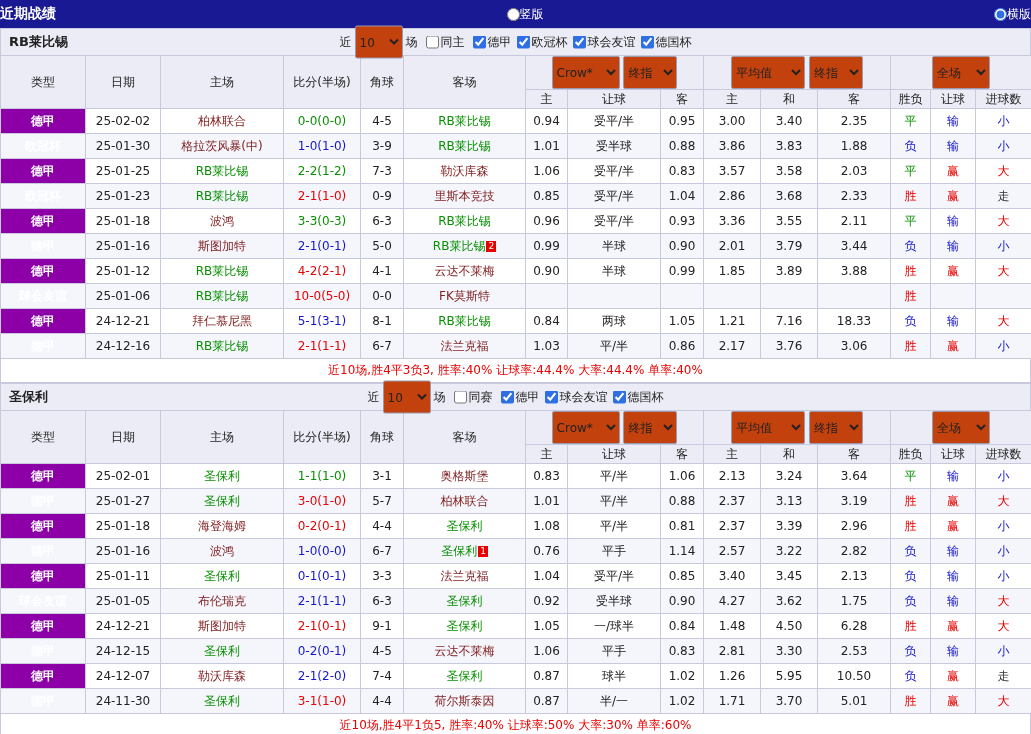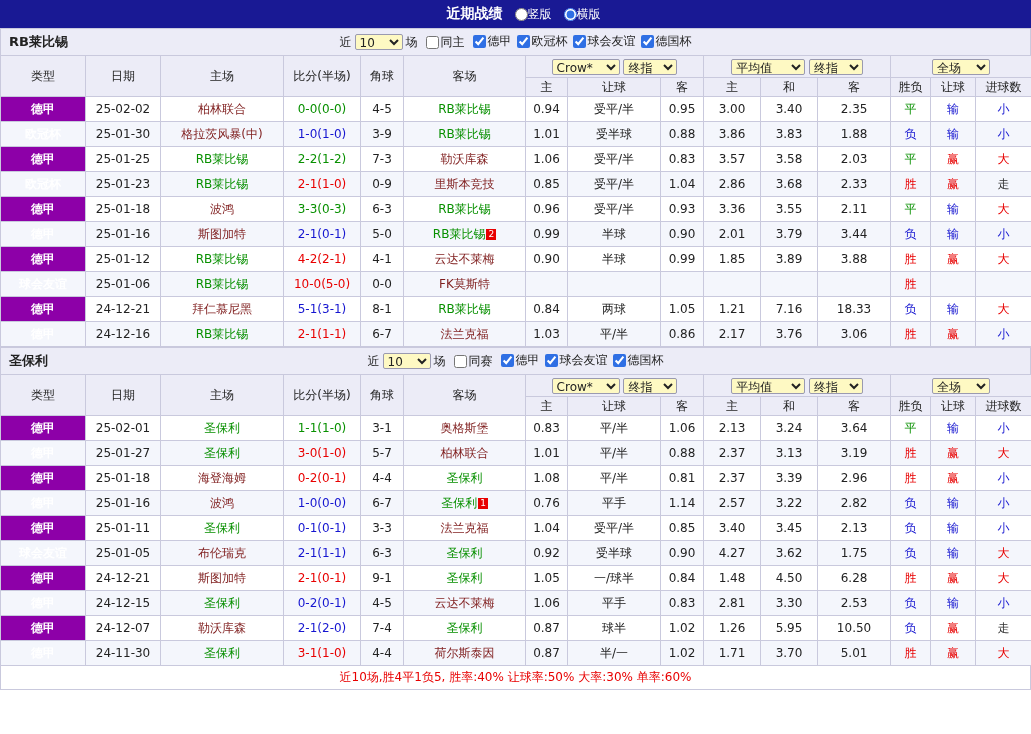--- a/index.html
+++ b/index.html
@@ -14,43 +14,43 @@
     --accent: #2f6fe4;
   }
   *{box-sizing:border-box;}
   body{
     margin:0; width:1031px; background:#fff; color:#222;
     font-family:"DejaVu Sans","Liberation Sans",sans-serif; font-size:12px;
   }
   
   .topbar{
     width:1031px; height:28px; background:var(--topbar);
-    display:flex; align-items:center; justify-content:center; gap:12px; color:#fff;padding-left:16px;
+    display:flex; align-items:center; justify-content:space-between; gap:12px; color:#fff;
   }
   .topbar .title{font-weight:bold; font-size:14px;}
   .topbar label{display:inline-flex; align-items:center; gap:0; font-size:12px;}
   input[type=radio]{accent-color:var(--accent); width:13px; height:13px; margin:0;}
   input[type=checkbox]{accent-color:var(--accent); width:13px; height:13px; margin:0 1px 0 5px;}
 
   
   .section-head{
     position:relative; height:27px; background:var(--head-bg);
     border:1px solid var(--grid); border-bottom:0;
     display:flex; align-items:center;
   }
   .section-head .team{margin-left:8px; font-weight:bold; font-size:13px;}
   .filters{
     position:absolute; left:50%; top:50%; transform:translate(-50%,-50%);
     display:flex; align-items:center; gap:3px; white-space:nowrap;
   }
   .filters label{display:inline-flex; align-items:center; gap:1px;}
 
   select{
-    font-family:inherit; font-size:12px; height:16px;
-    border:1px solid #9a9ab0; background:#fef9c3; color:#222; border-radius:2px;
+    font-family:inherit; font-size:12px; height:33px;
+    border:1px solid #9a9ab0; background:#c2410c; color:#222; border-radius:2px;
   }
   .sel-count{width:48px;} .sel-crow{width:68px;} .sel-final{width:54px;}
   .sel-avg{width:74px;} .sel-full{width:58px;font-family:Liberation Serif, serif;}
 
   table{border-collapse:collapse; table-layout:fixed; width:1031px;}
   th,td{
     border:1px solid var(--grid); text-align:center; padding:0;
     overflow:hidden; white-space:nowrap;
   }
   thead th{background:var(--head-bg); font-weight:normal;}
@@ -333,20 +333,21 @@
           <td>0.86</td>
           <td>2.17</td>
           <td>3.76</td>
           <td>3.06</td>
           <td class="c-red">胜</td>
           <td class="c-red">赢</td>
           <td class="c-blue">小</td>
         </tr>
       </tbody>
   </table>
+  <div class="summary">近10场,胜4平3负3, 胜率:40% 让球率:44.4% 大率:44.4% 单率:40%</div>
 </div>
 
 <div class="section">
   <div class="section-head">
     <span class="team">圣保利</span>
     <div class="filters">
       <span>近</span>
       <select class="sel-count"><option>10</option></select>
       <span>场</span>
       <label>

